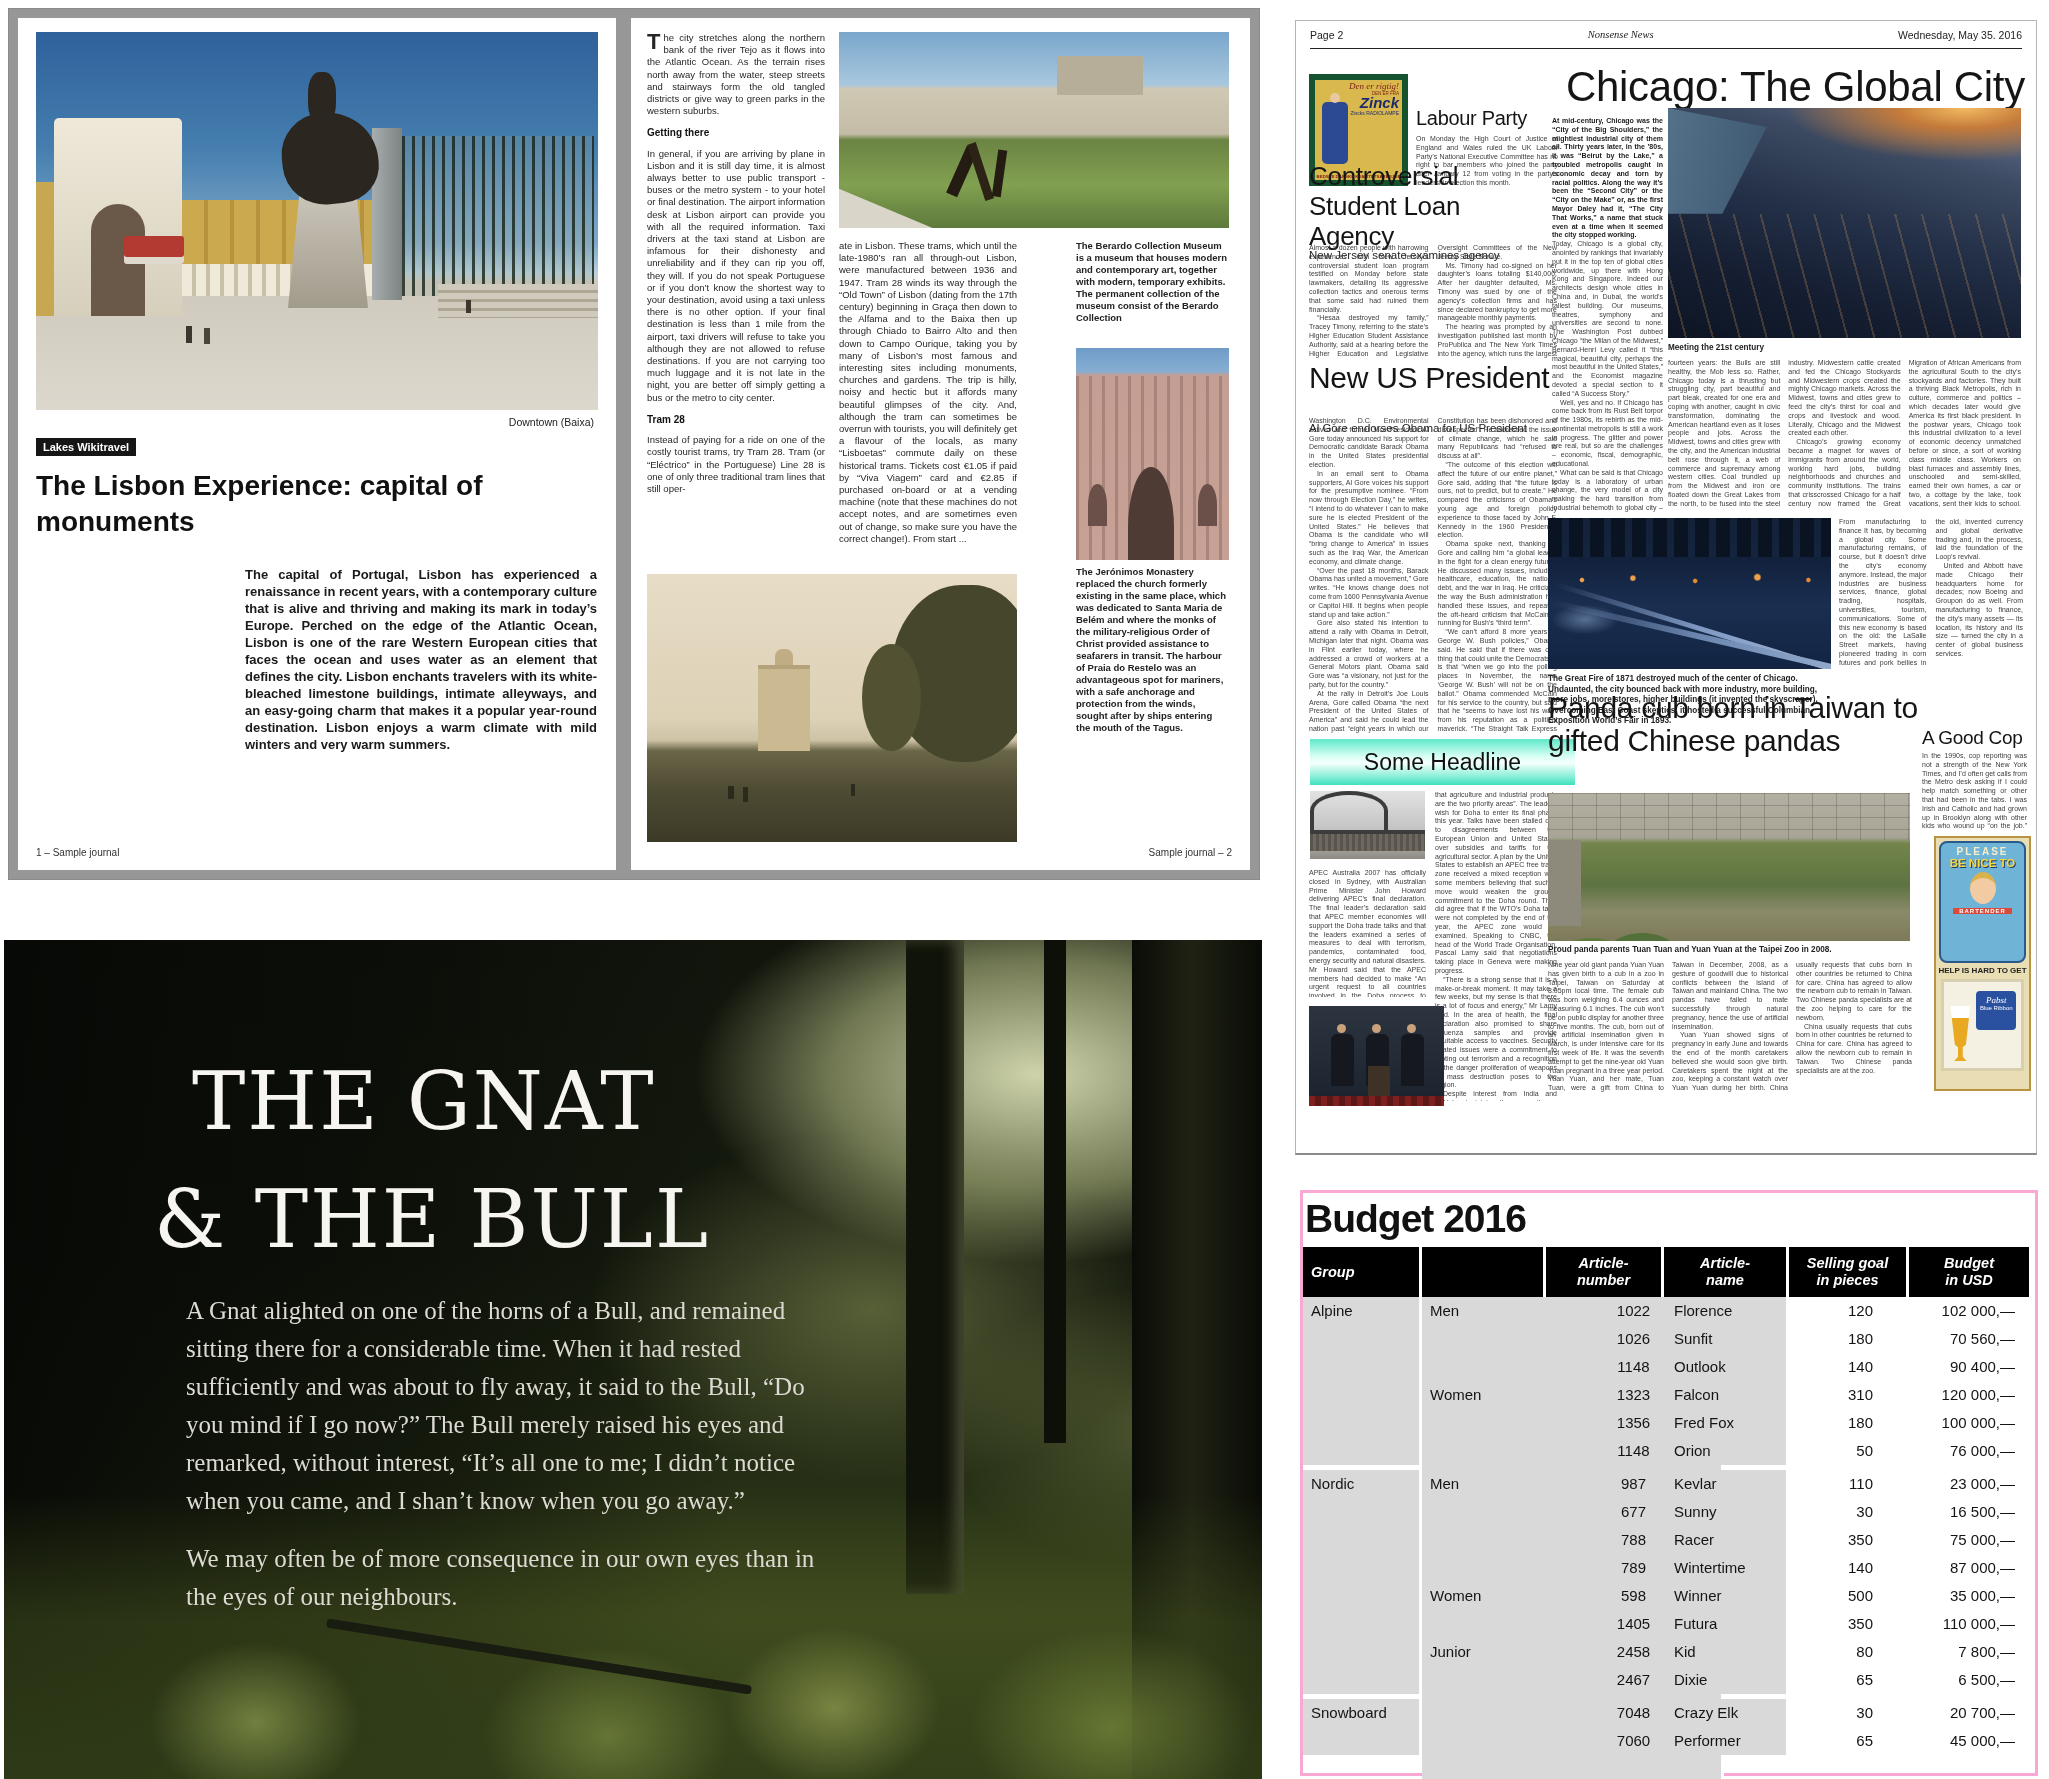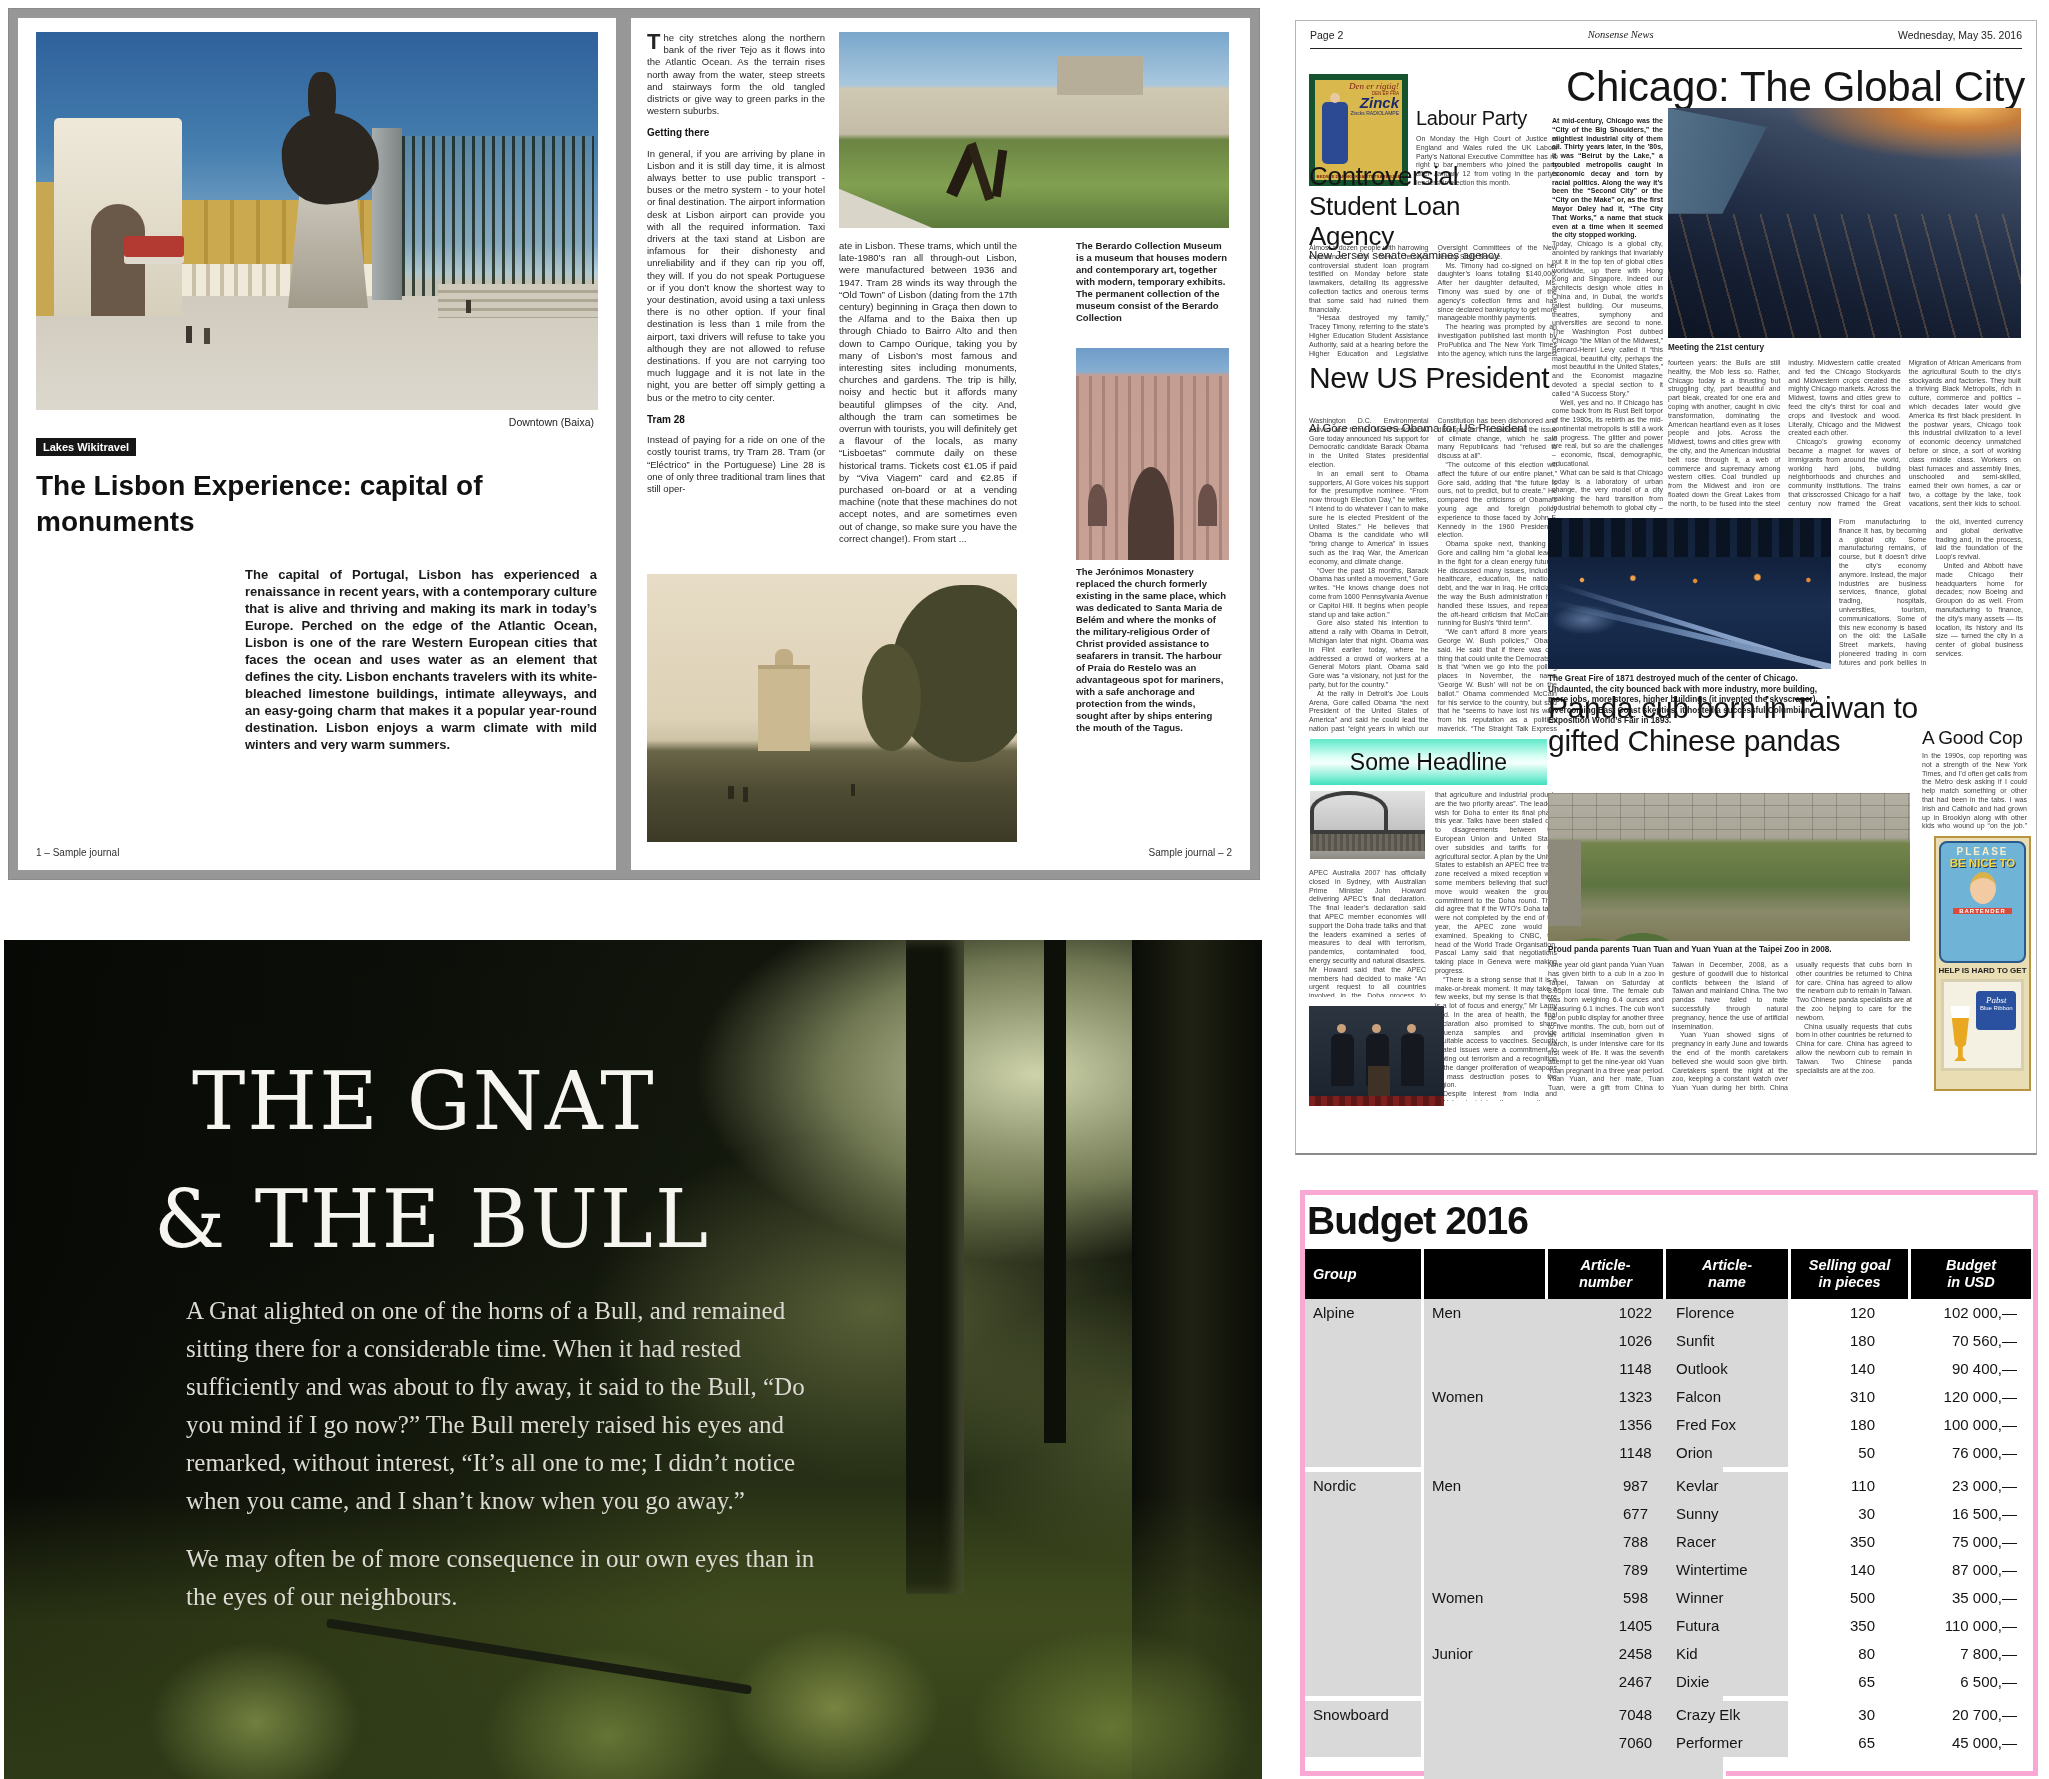--- a/index.html
+++ b/index.html
@@ -136,21 +136,21 @@
   .pb-please{font-size:10px;color:#f6eecb;font-weight:bold;letter-spacing:2px;padding-top:3px;}
   .pb-nice{font-size:11.5px;color:#f8d63e;font-weight:bold;text-shadow:1px 1px 0 #1c3c6c;}
   .pb-face{margin:3px auto 0;width:26px;height:26px;border-radius:50%;background:#f2cba2;border-top:6px solid #d9b24e;}
   .pb-ribbon{margin:4px auto 0;width:70%;font-size:6px;background:#d94a3a;color:#fff;font-weight:bold;letter-spacing:1px;}
   .pb-help{font-size:8px;font-weight:bold;color:#222;text-align:center;margin-top:2px;}
   .pb-sign{margin:4px auto;width:82%;height:86px;background:#f4f0e2;border:3px solid #d8cfae;position:relative;}
   .pb-glass{position:absolute;left:8%;bottom:8%;width:26%;height:64%;background:linear-gradient(180deg,#fff 0 22%,#e8a820 22%);clip-path:polygon(0 0,100% 0,78% 70%,62% 75%,62% 92%,82% 100%,18% 100%,38% 92%,38% 75%,22% 70%);}
   .pb-ros{position:absolute;right:6%;top:10%;width:52%;height:46%;background:#2a50a0;border-radius:4px;color:#fff;text-align:center;}
   .pb-brand{font-family:"Liberation Serif",serif;font-style:italic;font-size:9px;padding-top:4px;}
   .pb-brand2{font-size:6px;}
-  .someheadline{left:14px;top:718px;width:237px;height:46px;position:absolute;
+  .someheadline{left:14px;top:718px;width:265px;height:46px;position:absolute;
     background:linear-gradient(180deg,#5fe8ca 0%,#d8fff4 38%,#f6fffd 52%,#8ff0da 80%,#3fe0be 100%);
     display:flex;align-items:center;justify-content:center;font-size:23px;color:#111;}
   
   .forest{left:4px;top:940px;width:1258px;height:839px;overflow:hidden;
     background:
       radial-gradient(36% 30% at 82% 16%,rgba(216,221,180,.95) 0%,rgba(190,200,140,.55) 45%,rgba(0,0,0,0) 75%),
       radial-gradient(30% 28% at 69% 44%,rgba(150,160,95,.5) 0%,rgba(0,0,0,0) 75%),
       radial-gradient(24% 22% at 92% 58%,rgba(130,140,80,.45) 0%,rgba(0,0,0,0) 75%),
       linear-gradient(90deg,rgba(6,8,5,.92) 0%,rgba(8,10,6,.55) 34%,rgba(0,0,0,0) 58%),
       linear-gradient(180deg,#11150c 0%,#151a0e 38%,#232c14 62%,#39431c 80%,#2c3517 100%);}
@@ -165,21 +165,21 @@
   .fo-trunk2{left:902px;top:0;width:58px;height:78%;background:#101309;box-shadow:inset -10px 0 14px rgba(196,206,150,.28);}
   .fo-trunk3{left:1040px;top:0;width:22px;height:60%;background:#0d1009;}
   .fo-branch{left:320px;bottom:118px;width:430px;height:9px;background:#191c10;transform:rotate(9deg);border-radius:4px;}
   .fable-title{position:absolute;margin:0;color:#f7f5f0;font-family:"DejaVu Serif",serif;font-weight:normal;font-size:80px;line-height:1;letter-spacing:2px;}
   .ft1{left:188px;top:122px;}
   .ft2{left:150px;top:240px;}
   .fable-p{position:absolute;left:182px;width:648px;margin:0;color:#dcdad3;font-family:"Liberation Serif",serif;
     font-size:25px;line-height:38px;}
   .fp1{top:352px;} .fp2{top:600px;}
   
-  .budget{left:1300px;top:1190px;width:738px;height:586px;background:#fff;border:5px solid #f9a8d4;box-sizing:border-box;}
+  .budget{left:1300px;top:1190px;width:738px;height:586px;background:#fff;border:3px solid #f9a8d4;box-sizing:border-box;}
   .bd-title{margin:4px 0 0 2px;font-size:39px;font-weight:bold;color:#111;letter-spacing:-1px;}
   .btable{margin-top:6px;width:726px;}
   .bhead{display:grid;grid-template-columns:119px 124px 118px 125px 120px 120px;background:#000;color:#fff;
          font-style:italic;font-weight:bold;font-size:14.5px;height:50px;align-items:center;}
   .bhead .hc{text-align:center;line-height:17px;border-right:3px solid #fff;height:100%;display:flex;flex-direction:column;justify-content:center;box-sizing:border-box;}
   .bhead .hc:first-child{text-align:left;padding-left:8px;align-items:flex-start;}
   .bhead .hc:last-child{border-right:none;}
   .bgroup{display:grid;grid-template-columns:119px 124px 118px 125px 120px 120px;grid-auto-rows:28px;margin-bottom:5px;}
   .bcell{font-size:15px;line-height:28px;color:#141414;box-sizing:border-box;}
   .bcell.gray{background:#d9d9d9;border-right:3px solid #fff;}

